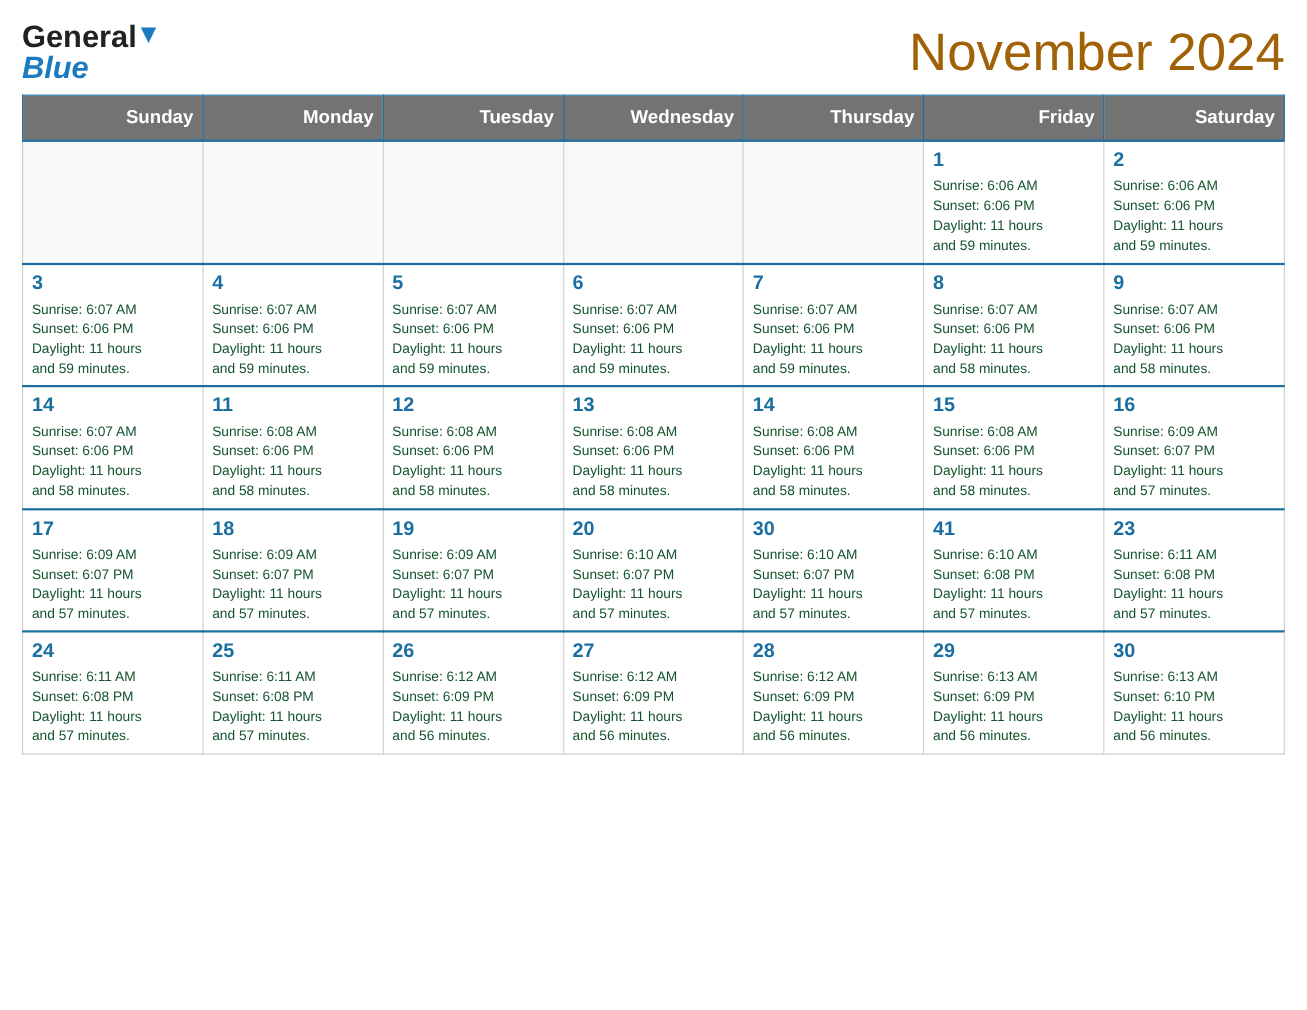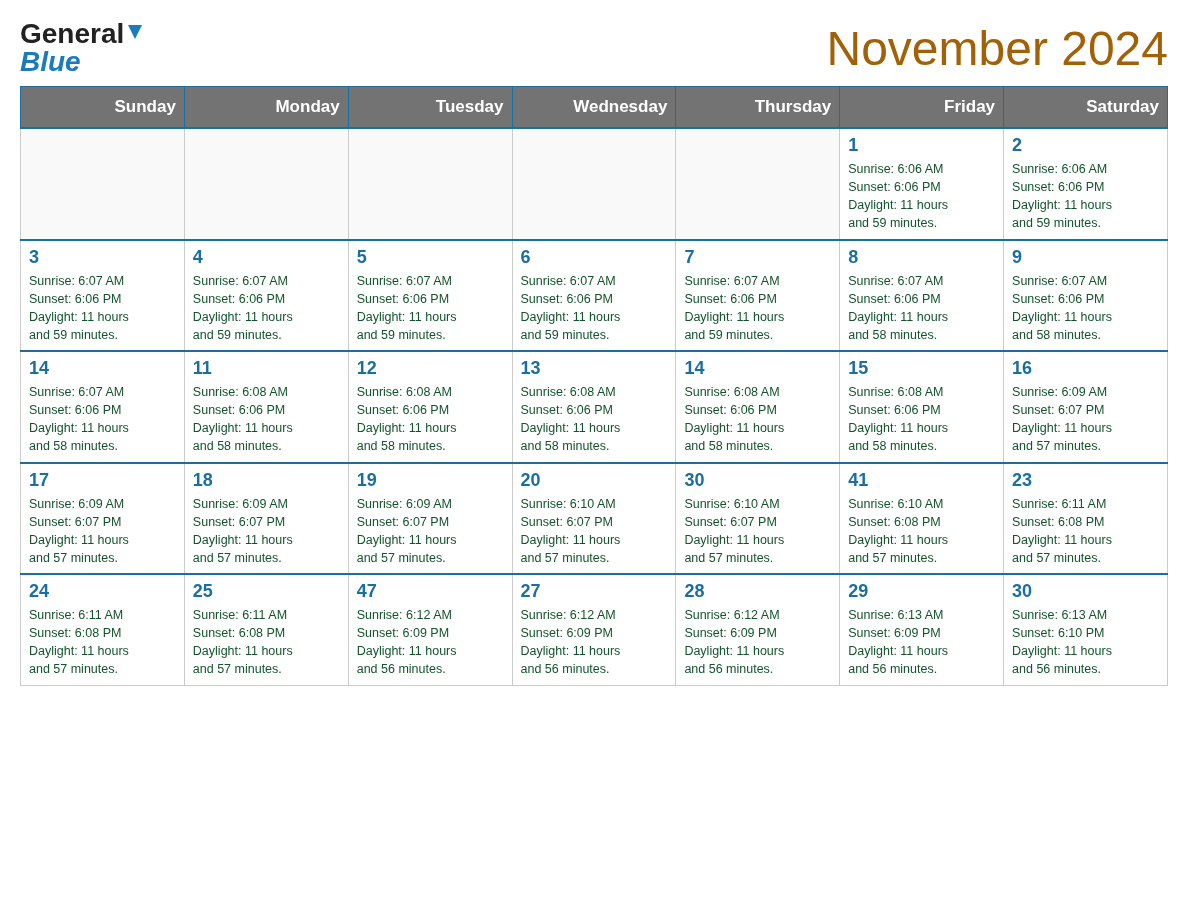--- a/index.html
+++ b/index.html
@@ -308,21 +308,21 @@
 and 57 minutes.</div>
         </td>
         <td>
           <span class="day-num">25</span>
           <div class="day-info" style="white-space: pre-line;">Sunrise: 6:11 AM
 Sunset: 6:08 PM
 Daylight: 11 hours
 and 57 minutes.</div>
         </td>
         <td>
-          <span class="day-num">47</span>
+          <span class="day-num">26</span>
           <div class="day-info" style="white-space: pre-line;">Sunrise: 6:12 AM
 Sunset: 6:09 PM
 Daylight: 11 hours
 and 56 minutes.</div>
         </td>
         <td>
           <span class="day-num">27</span>
           <div class="day-info" style="white-space: pre-line;">Sunrise: 6:12 AM
 Sunset: 6:09 PM
 Daylight: 11 hours

